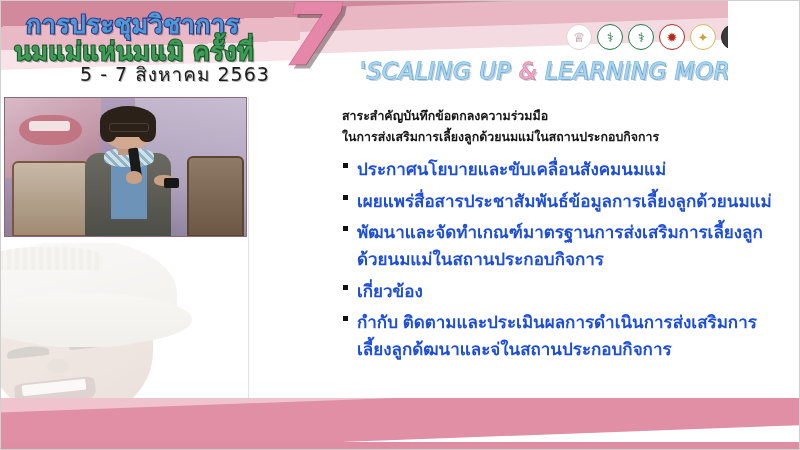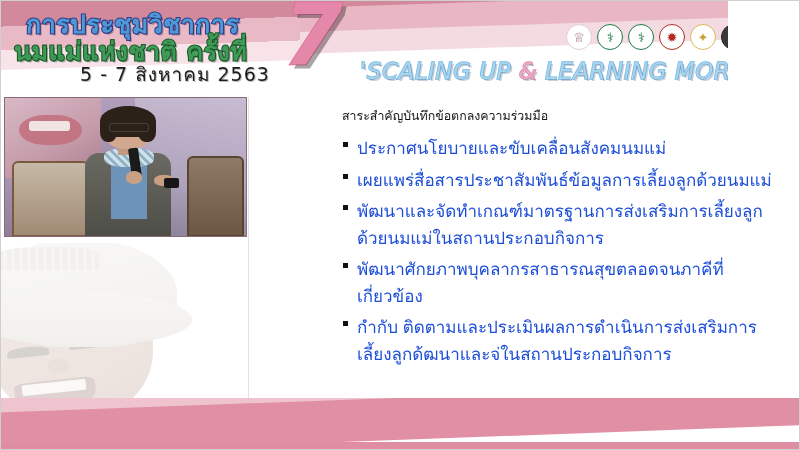--- a/index.html
+++ b/index.html
@@ -195,20 +195,21 @@
     position:absolute;left:0;bottom:0;width:246px;height:12px;
     background:#d9758f;
   }
 
   
   #content{
     position:absolute;left:256px;top:0;width:544px;height:355px;
     padding:12px 14px 16px 86px;box-sizing:border-box;
     font-family:"Liberation Sans","DejaVu Sans",sans-serif;
     color:#1a1a1a;
+    font-weight:bold;
   }
   .intro{
     font-size:12.4px;line-height:1.55;margin:0 0 10px 0;
     white-space:nowrap;color:#161616;
   }
   ul#bullets{margin:0;padding:0;list-style:none;}
   ul#bullets li{
     position:relative;padding-left:15px;
     font-size:17px;line-height:1.56;margin-bottom:5px;
     color:#1d4ed8;
@@ -239,21 +240,21 @@
 
 <div id="slide">
 
   <div id="header">
     <div class="band band-dark"></div>
     <div class="band band-mid"></div>
     <div class="band band-light"></div>
     <div class="band-leftblock"></div>
 
     <div id="title-line1">การประชุมวิชาการ</div>
-    <div id="title-line2">นมแม่แห่งชาติ ครั้งที่</div>
+    <div id="title-line2">นมแม่แห่นมแมิ ครั้งที่</div>
     <div id="edition-number">7</div>
     <div id="title-date">5 - 7 สิงหาคม 2563</div>
 
     <div id="tagline">
       <span>'SCALING UP </span><span class="amp">&amp;</span><span> LEARNING MORE'</span>
     </div>
 
     <div id="logo-row">
       <div class="logo lg1">
         <span>♕</span>
@@ -322,34 +323,34 @@
         <div class="ch-hatbrim"></div>
         <div class="ch-hatband"></div>
         <div class="ch-shirt"></div>
         <div class="ch-shoulder"></div>
       </div>
       <div id="child-pinkbar"></div>
     </div>
 
     <div id="content">
       <p class="intro">สาระสำคัญบันทึกข้อตกลงความร่วมมือ</p>
+      <p class="intro" style="margin-top:-8px">ในการส่งเสริมการเลี้ยงลูกด้วยนมแม่ในสถานประกอบกิจการ</p>
 
       <ul id="bullets">
         <li>
           <span>ประกาศนโยบายและขับเคลื่อนสังคมนมแม่</span>
         </li>
         <li>
           <span>เผยแพร่สื่อสารประชาสัมพันธ์ข้อมูลการเลี้ยงลูกด้วยนมแม่</span>
         </li>
         <li>
           <span>พัฒนาและจัดทำเกณฑ์มาตรฐานการส่งเสริมการเลี้ยงลูก</span>
           <span class="cont">ด้วยนมแม่ในสถานประกอบกิจการ</span>
         </li>
         <li>
-          <span>พัฒนาศักยภาพบุคลากรสาธารณสุขตลอดจนภาคีที่</span>
           <span class="cont">เกี่ยวข้อง</span>
         </li>
         <li>
           <span>กำกับ ติดตามและประเมินผลการดำเนินการส่งเสริมการ</span>
           <span class="cont">เลี้ยงลูกด้ฒนาและจ่ในสถานประกอบกิจการ</span>
         </li>
       </ul>
     </div>
   </div>
 

